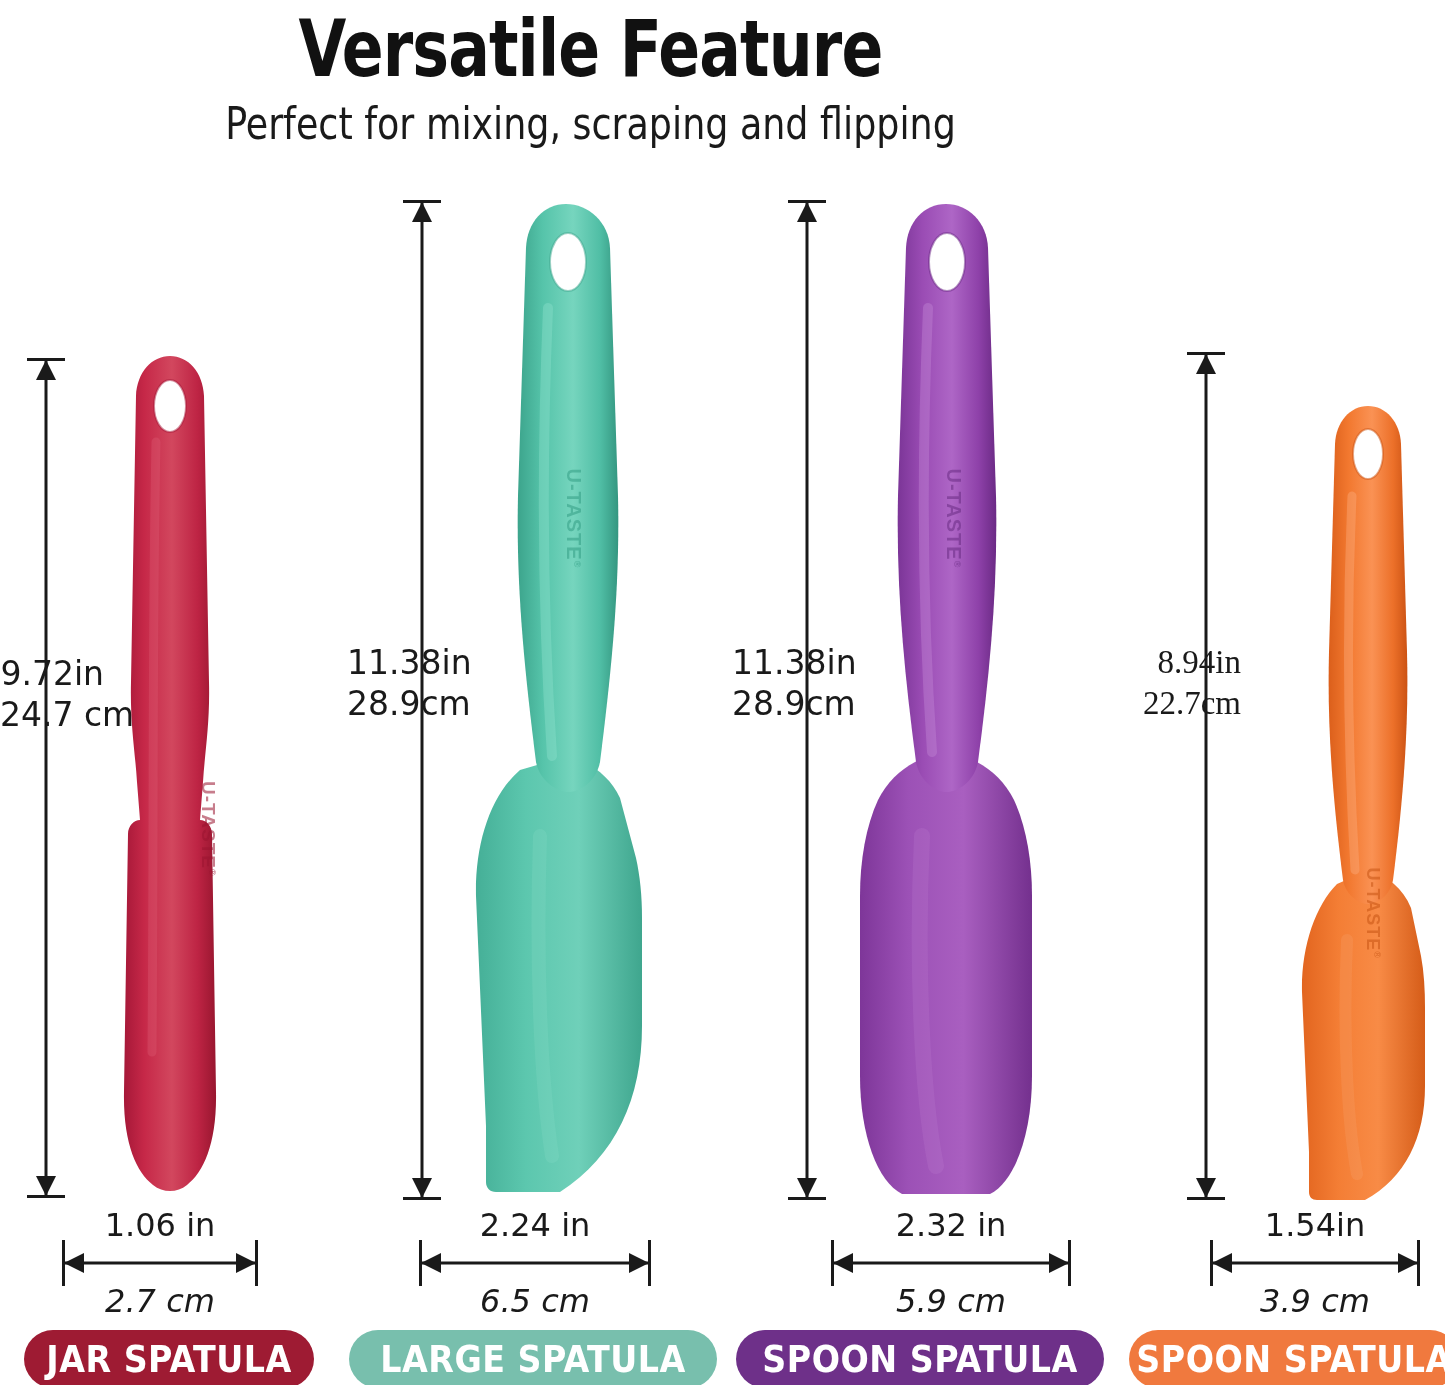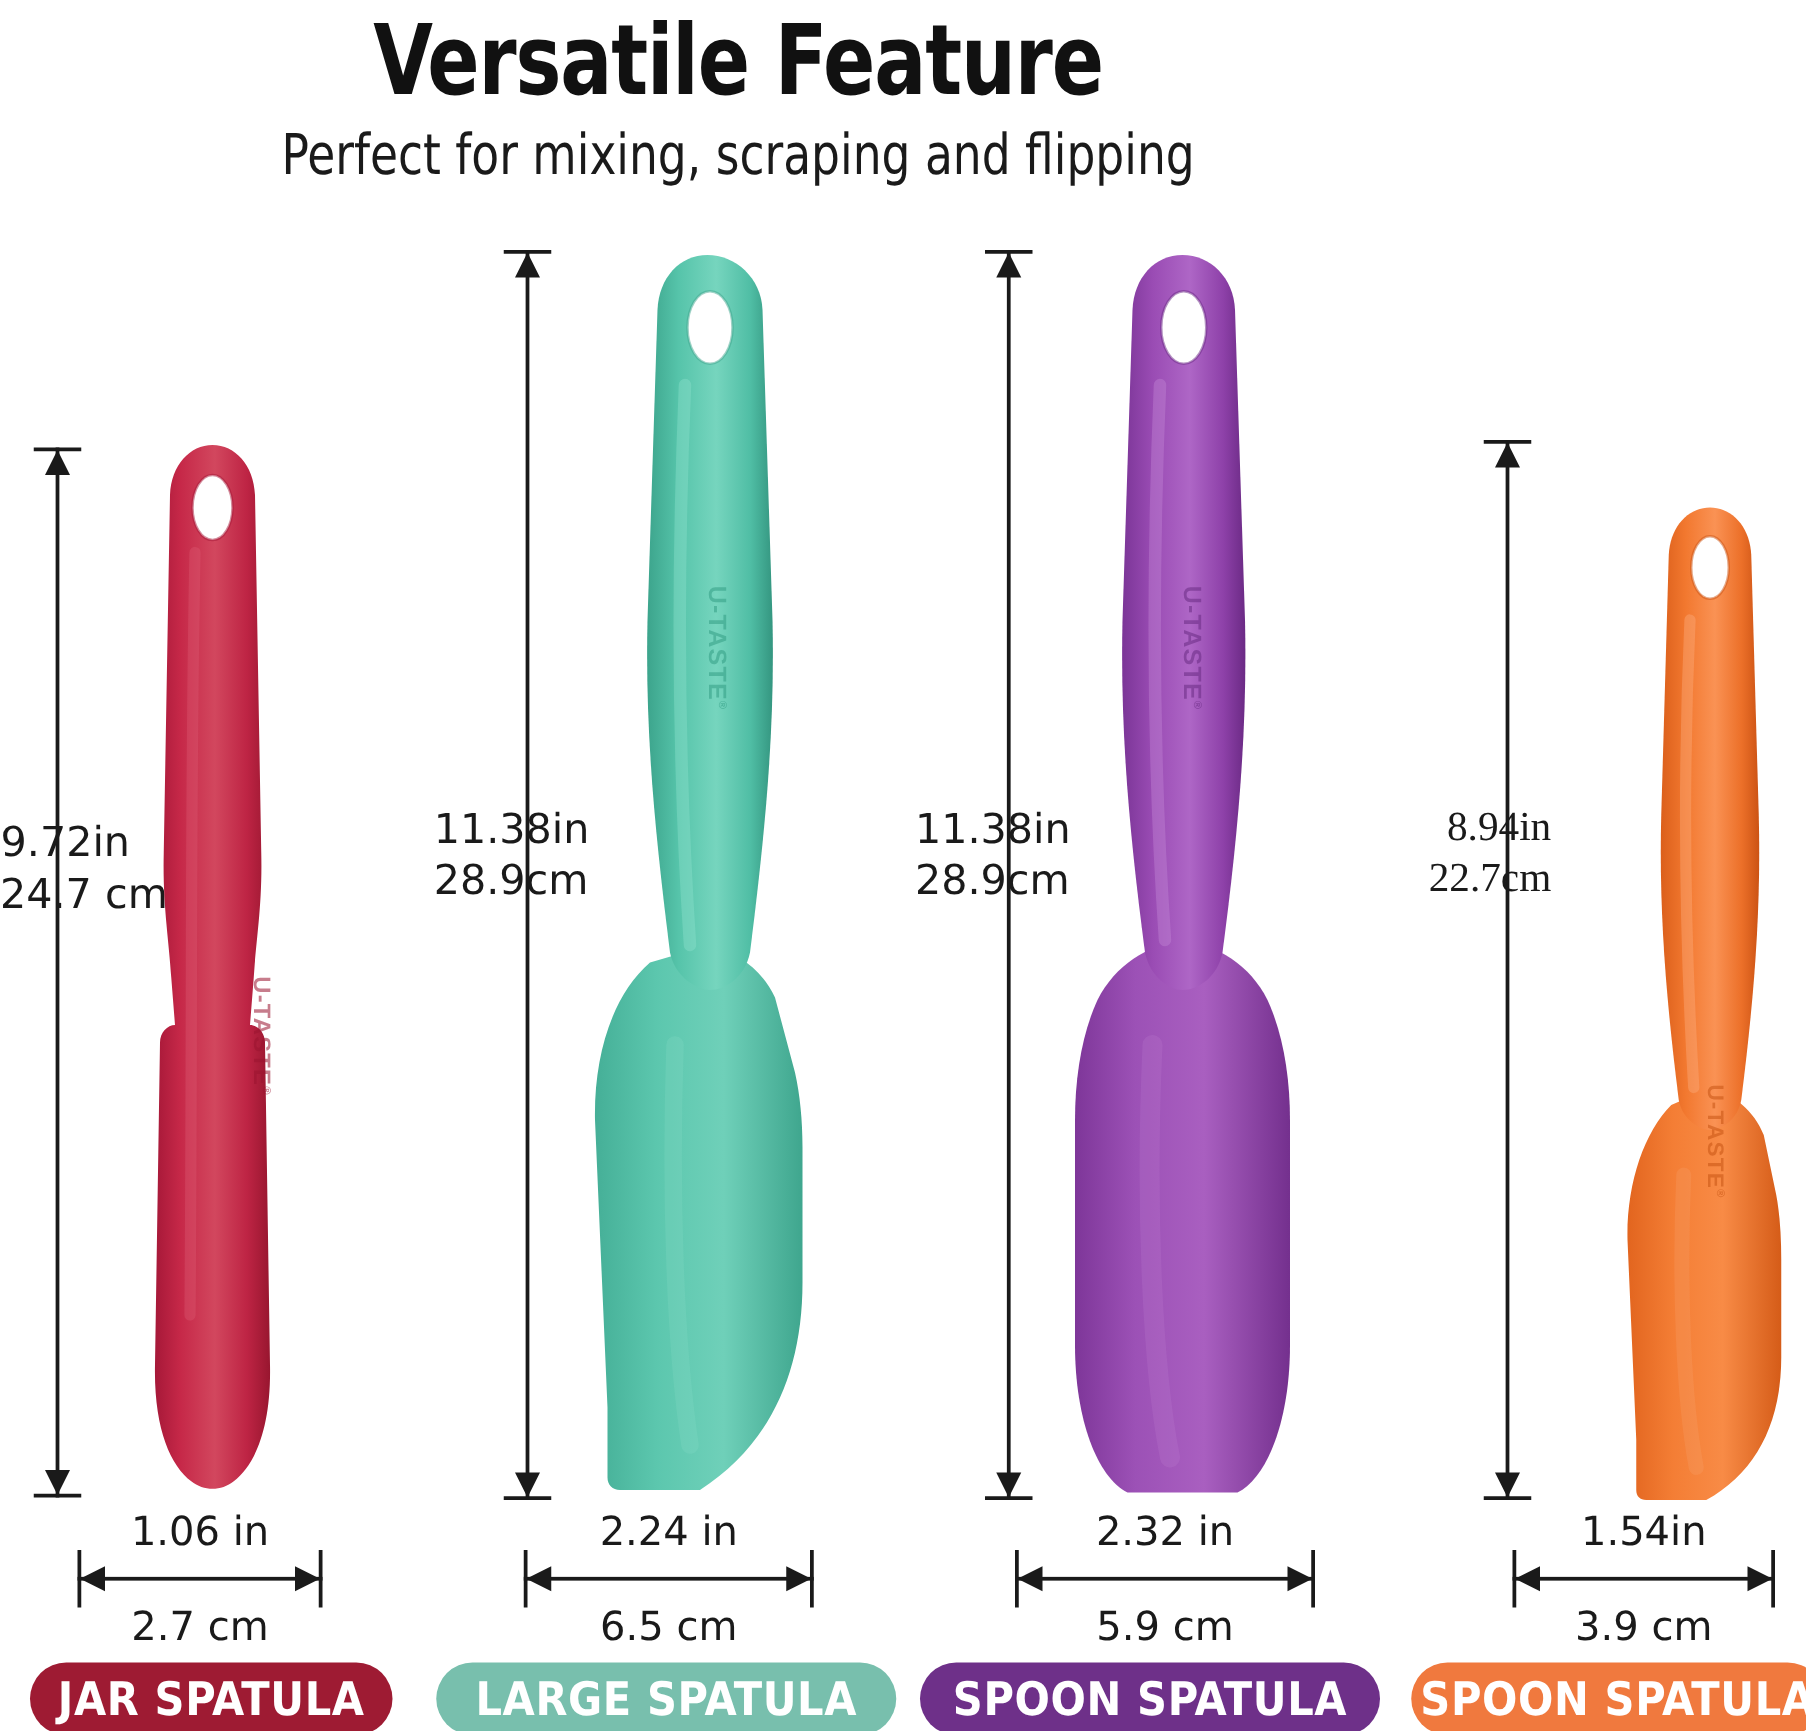--- a/index.html
+++ b/index.html
@@ -86,21 +86,21 @@
   .hdim .harw.lft { left:2px; border-right:20px solid #1a1a1a; }
   .hdim .harw.rgt { right:2px; border-left:20px solid #1a1a1a; }
 
   .hlabel-in, .hlabel-cm {
     position:absolute; left:0; width:100%;
     text-align:center; white-space:nowrap;
     font-family: "DejaVu Sans", sans-serif;
     font-weight:400; font-size:32px; line-height:38px; color:#1a1a1a;
   }
   .hlabel-in { bottom:100%; margin-bottom:-4px; }
-  .hlabel-cm { top:100%; margin-top:-4px; }
+  .hlabel-cm { top:100%; margin-top:-4px;font-style:italic; }
 
   
   .pill {
     position:absolute;
     height:58px;
     border-radius:29px;
     display:flex; align-items:center; justify-content:center;
     color:#ffffff;
     font-family: "DejaVu Sans Condensed", "Liberation Sans Narrow", "Liberation Sans", sans-serif;
     font-weight:800;
@@ -337,21 +337,21 @@
         <ellipse cx="129" cy="66" rx="18" ry="29" fill="none" stroke="#6B2A85" stroke-width="2" opacity="0.5"></ellipse>
         <path d="M110 112 C 102 300, 106 440, 114 556" stroke="#C68BD8" stroke-width="10" fill="none" opacity="0.38" stroke-linecap="round"></path>
         <path d="M104 640 C 98 770, 104 900, 118 970" stroke="#C68BD8" stroke-width="16" fill="none" opacity="0.18" stroke-linecap="round"></path>
       </svg>
       <div class="logo" style="left:70px; top:330px; width:130px; font-size:20px; color:#64277E; opacity:0.5;
                   transform: rotate(90deg) translateX(-4px);">
         <span>U-TASTE</span><sup style="font-size:9px">®</sup>
       </div>
     </div>
 
-    <div class="hdim" style="left:72px; top:1240px; width:240px;">
+    <div class="hdim" style="left:91px; top:1240px; width:240px;">
       <div class="hline"></div>
       <div class="tick l"></div>
       <div class="tick r"></div>
       <div class="harw lft"></div>
       <div class="harw rgt"></div>
       <div class="hlabel-in">2.32 in</div>
       <div class="hlabel-cm">5.9 cm</div>
     </div>
 
     <div class="pill" style="left:-4px; top:1330px; width:368px; background:#6E3089;">

